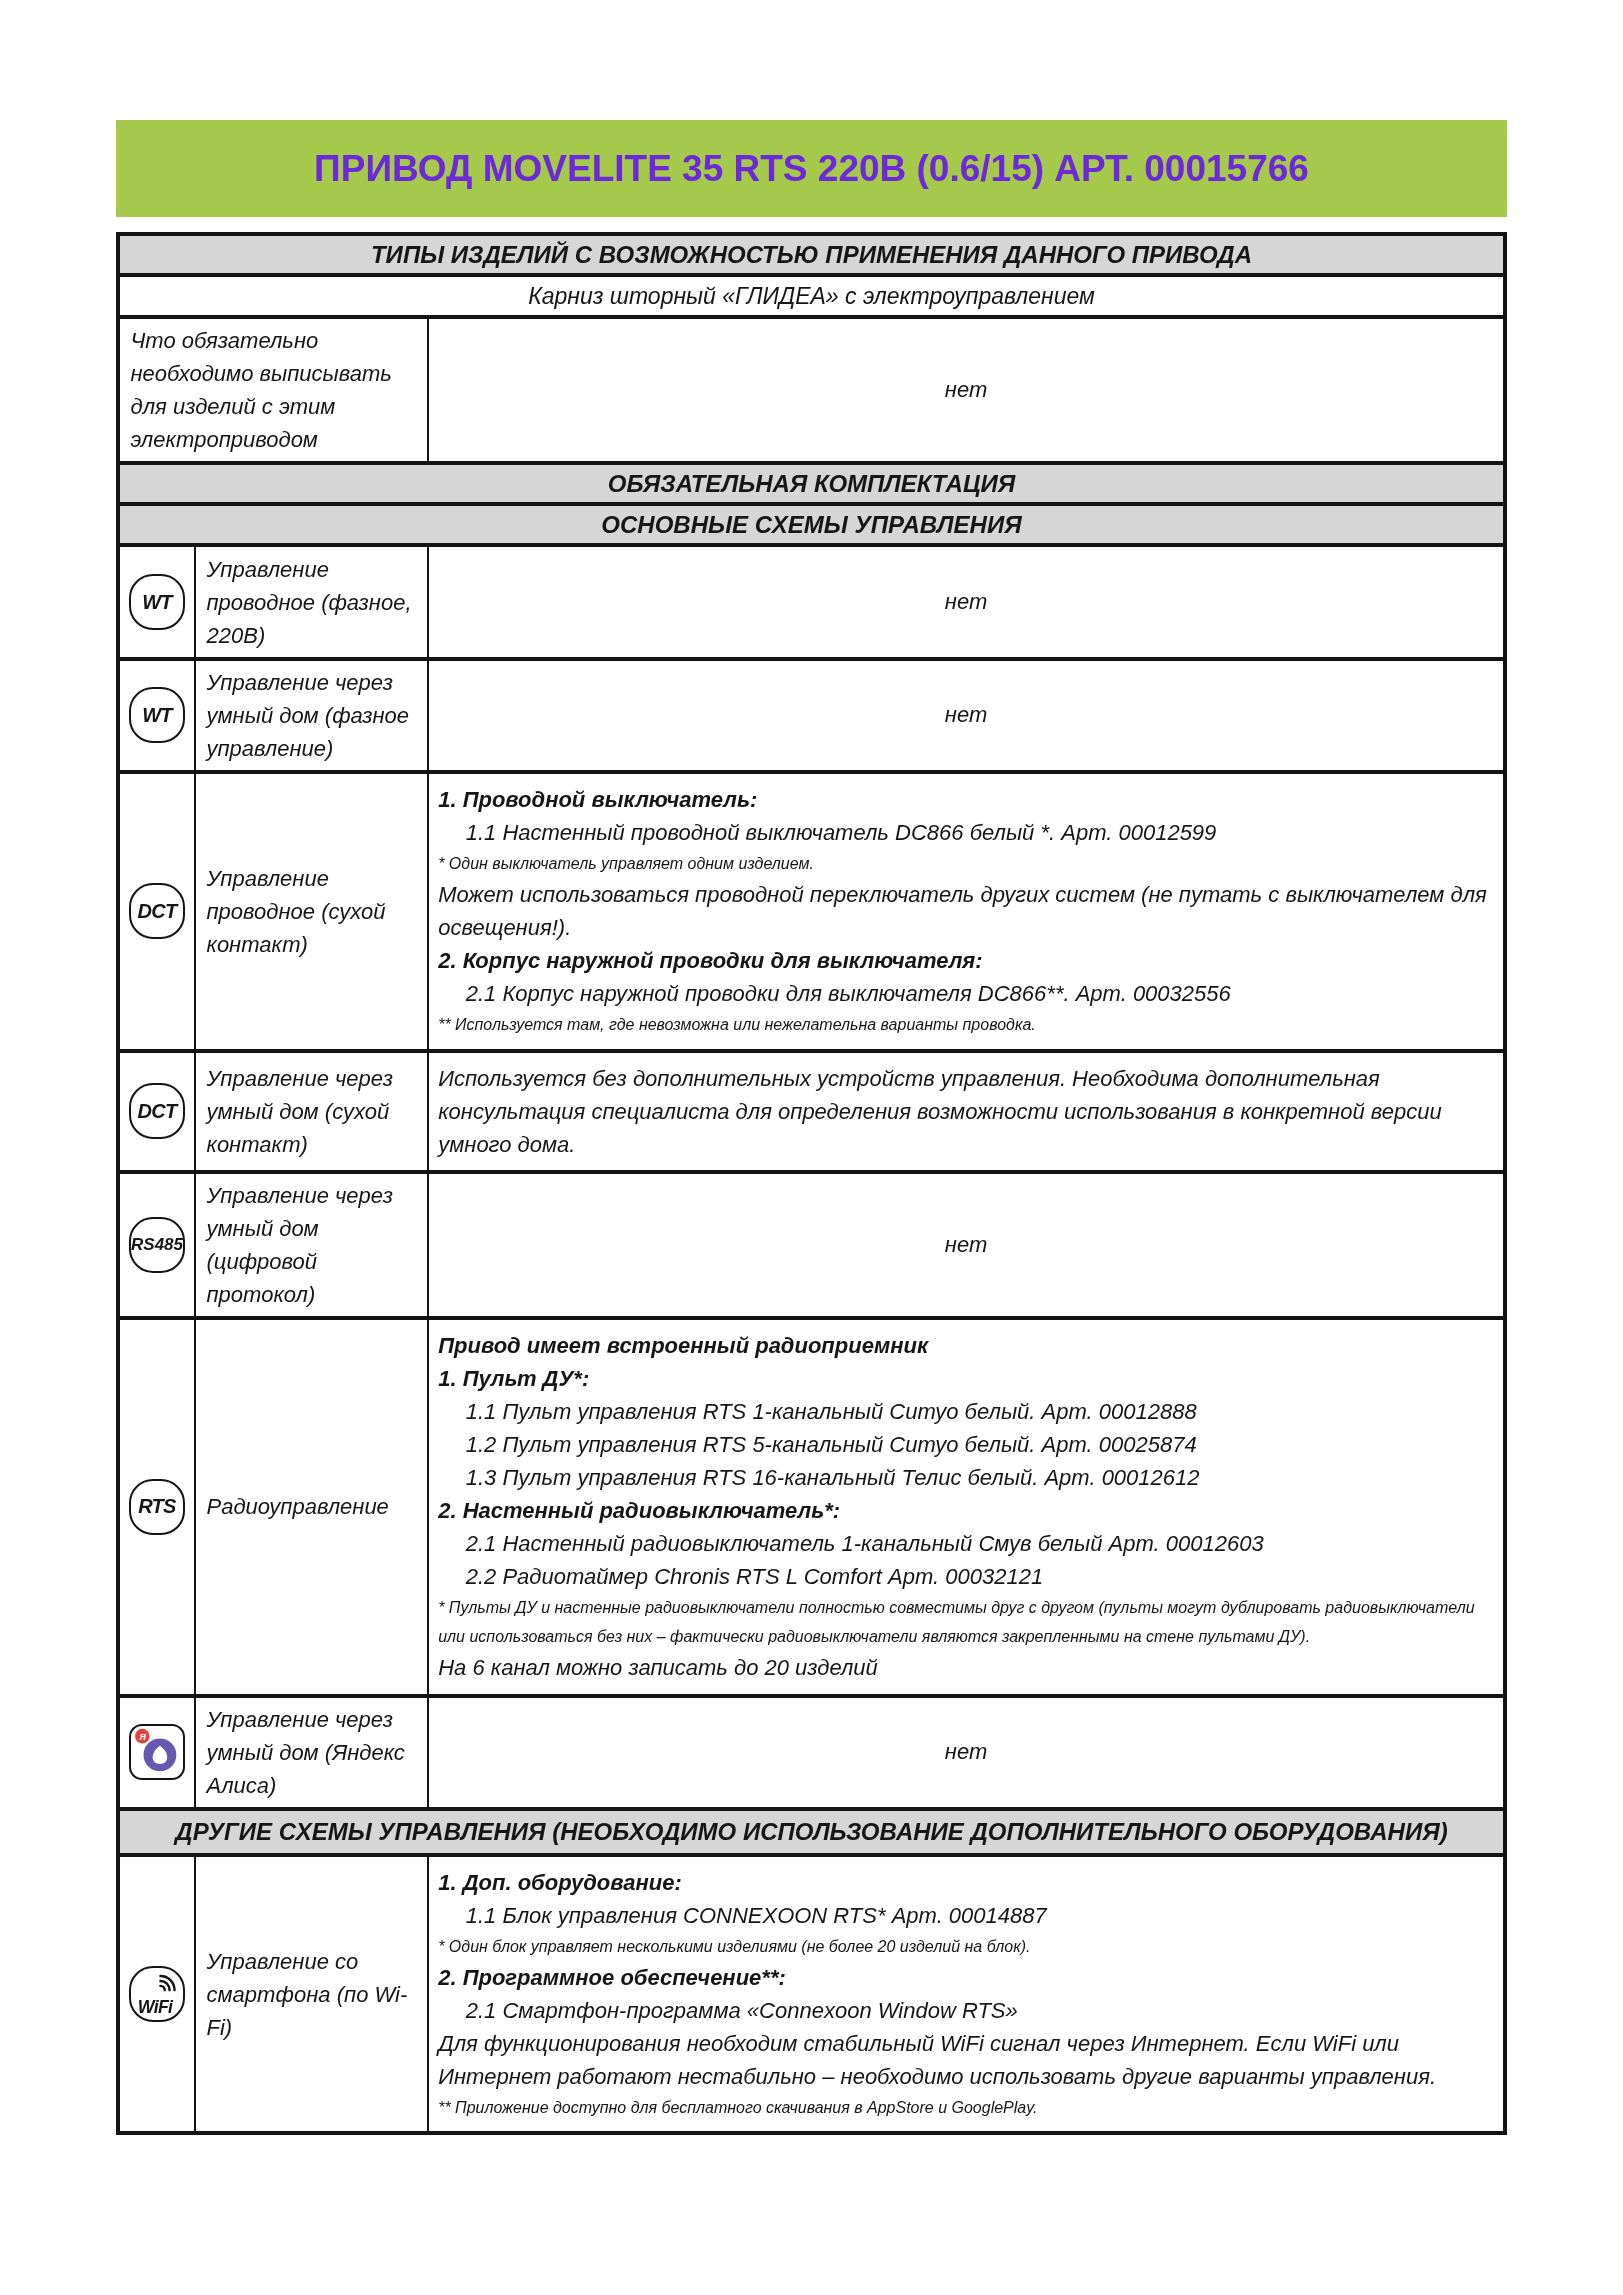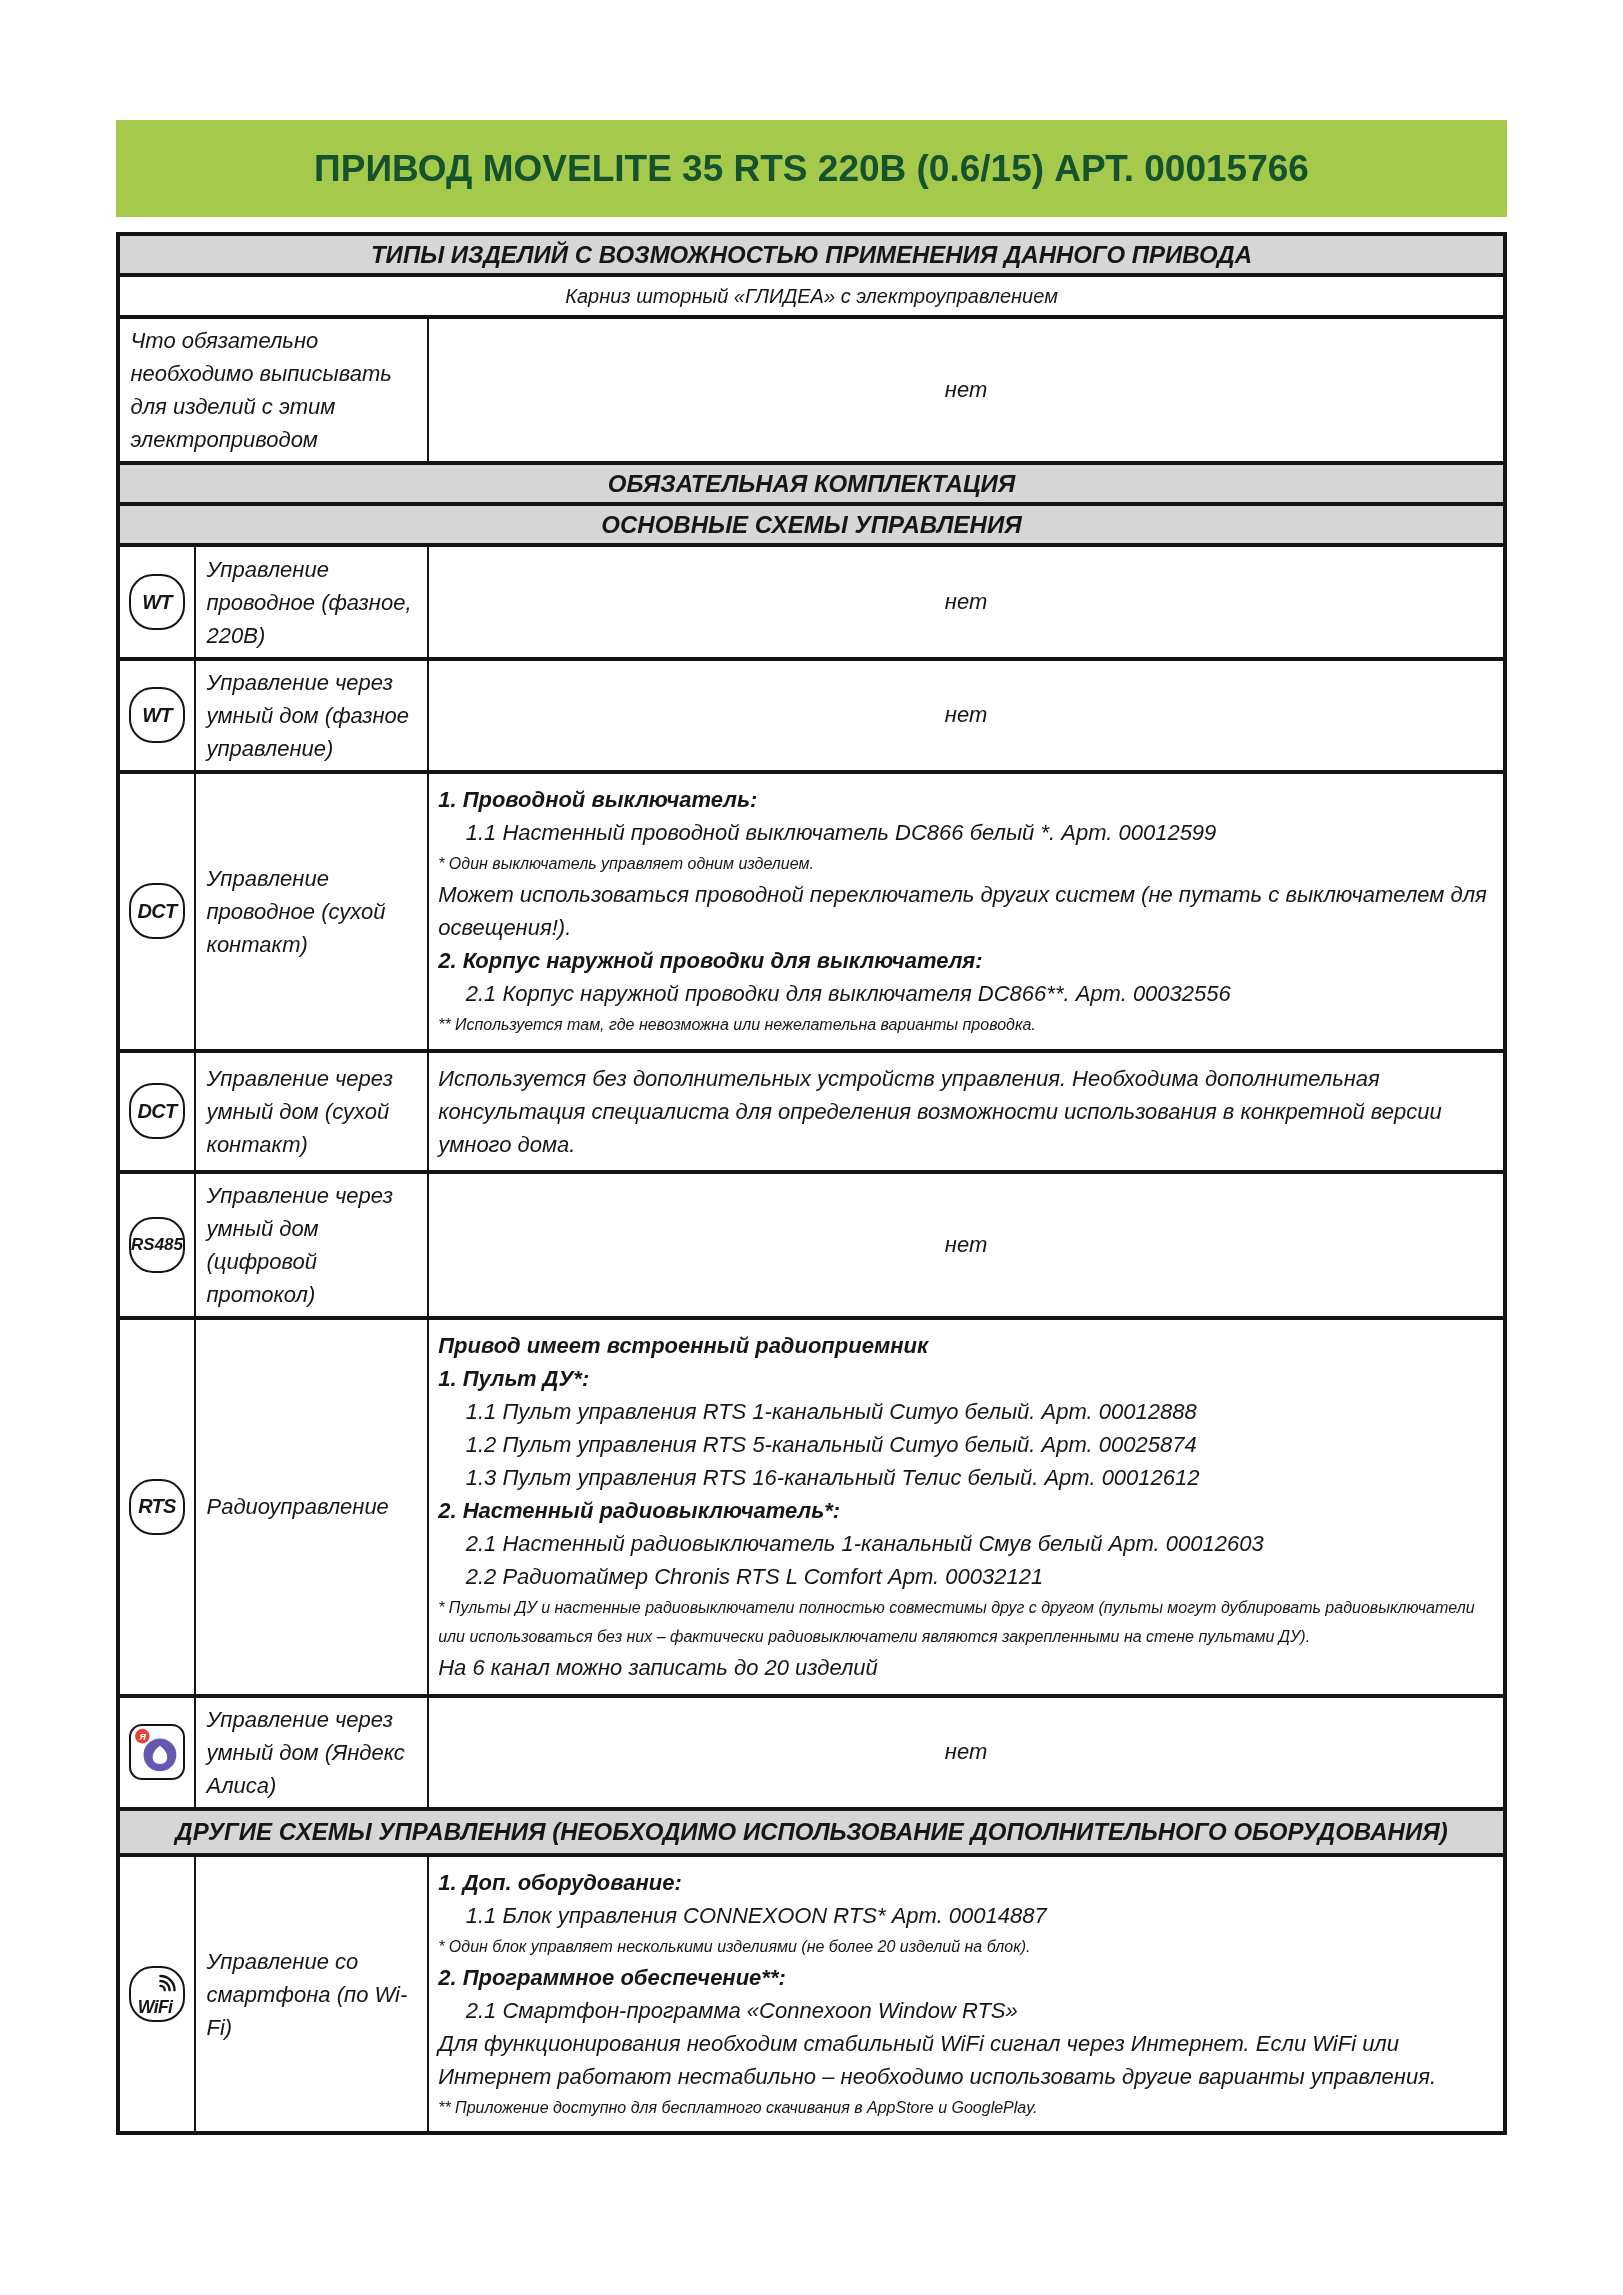--- a/index.html
+++ b/index.html
@@ -16,21 +16,21 @@
     overflow: hidden;
   }
   .banner {
     position: absolute;
     left: 116px; top: 120px;
     width: 1391px; height: 97px;
     background: #a5c94a;
     display: flex; align-items: center; justify-content: center;
   }
   .banner .title {
-    color: #14532d;
+    color: #6d28d9;
     font-size: 37px;
     font-weight: bold;
     letter-spacing: 0px;
     font-stretch: condensed;
     white-space: nowrap;
   }
   .tablewrap {
     position: absolute;
     left: 116px; top: 232px;
     width: 1391px;
@@ -52,21 +52,21 @@
     background: #d6d6d6;
     text-align: center;
     vertical-align: middle;
     font-weight: bold;
     font-size: 24px;
     font-stretch: condensed;
   }
   td.simple {
     text-align: center;
     vertical-align: middle;
-    font-size: 20px;
+    font-size: 23px;
   }
   td.labelcell {
     font-size: 22px;
     line-height: 1.5;
     vertical-align: middle;
     padding: 5.2px 6.5px 5.2px 10.5px;
   }
   td.iconcell { text-align: center; vertical-align: middle; }
   td.valuecell {
     text-align: center;

